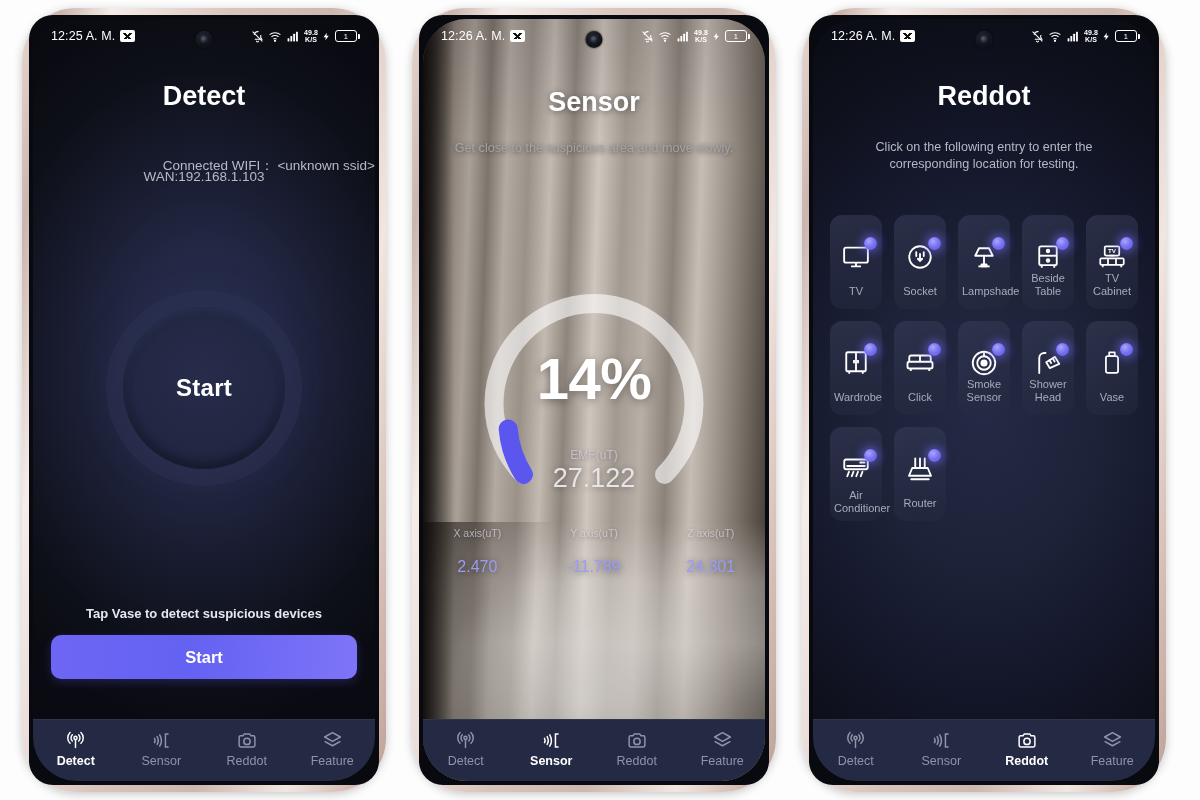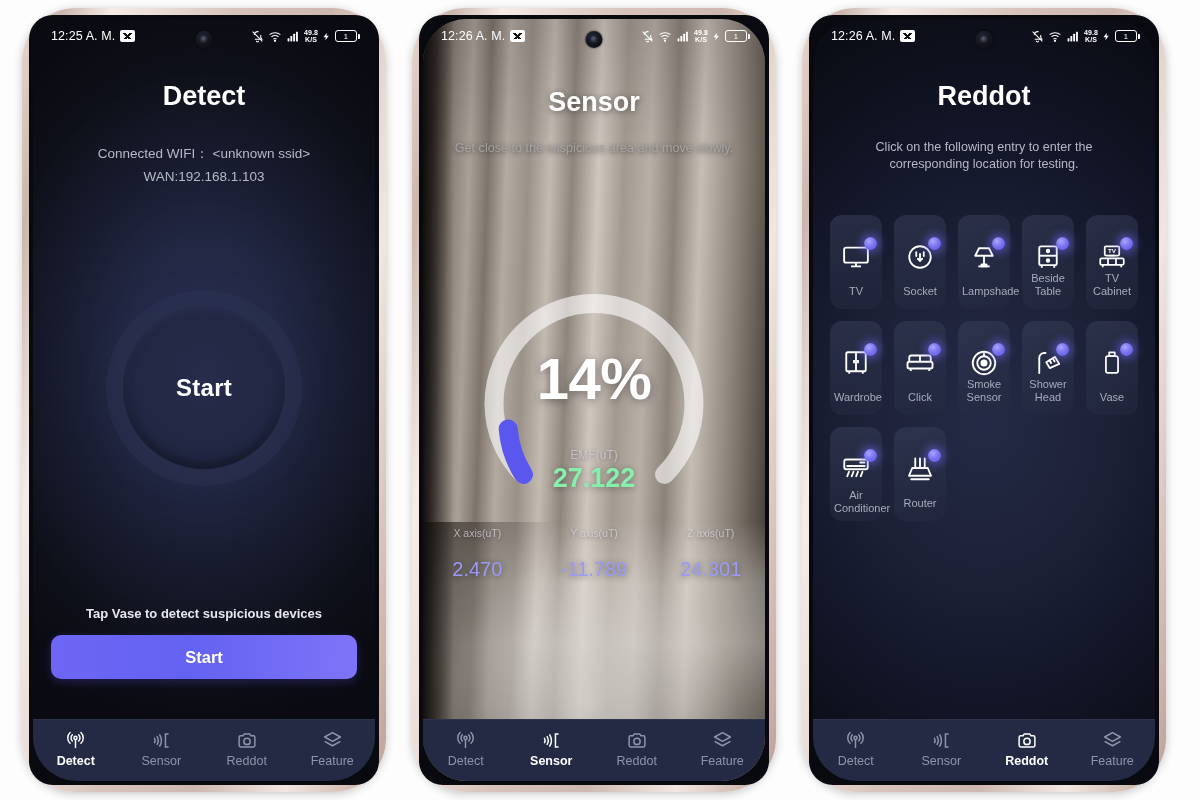--- a/index.html
+++ b/index.html
@@ -81,21 +81,21 @@
   }
   .title {
     position:absolute; left:0; right:0; text-align:center;
     color:#fff; font-size:27px; font-weight:bold;
   }
   .p1 .title { top:62px; }
   .subline {
     position:absolute; left:0; right:0; text-align:center;
     color:#b7bac6; font-size:13.5px;
   }
-  .subline.l1 { top:126px; }
+  .subline.l1 { top:138px;text-align:right; }
   .subline.l2 { top:150px; }
 
   .bigcircle {
     position:absolute; left:50%; top:288px; transform:translateX(-50%);
     width:162px; height:162px; border-radius:50%;
     background:radial-gradient(circle at 50% 42%, #262c4a 0%, #222743 55%, #1c2039 100%);
     box-shadow:
       0 0 0 17px rgba(44,50,82,.45),
       0 0 34px 10px rgba(40,46,78,.35),
       inset 0 2px 8px rgba(80,90,140,.25),
@@ -157,31 +157,31 @@
     width:242px; height:242px;
   }
   .gaugewrap svg { display:block; }
   .gauge-center {
     position:absolute; left:0; right:0; top:62px; text-align:center;
   }
   .gauge-pct { color:#fff; font-size:58px; font-weight:bold; letter-spacing:-.5px;
                text-shadow:0 2px 8px rgba(0,0,0,.35); }
   .gauge-unit { color:#c9c8d4; font-size:12px; margin-top:36px; opacity:.75;
                 text-shadow:0 1px 4px rgba(0,0,0,.4); }
-  .gauge-val { color:#86efac; font-size:27px; font-weight:700; margin-top:1px;
+  .gauge-val { color:#e5e5e5; font-size:27px; font-weight:400; margin-top:1px;
                text-shadow:0 1px 6px rgba(0,0,0,.35); }
 
   .axes {
     position:absolute; left:14px; right:14px; top:508px;
     display:flex; justify-content:space-between; text-align:center;gap:36px;
   }
   .axis { flex:1; }
   .axis .lbl { color:#d3d2dc; font-size:10.5px; opacity:.72;
                text-shadow:0 1px 4px rgba(0,0,0,.5); }
-  .axis .val { color:#9a9af7; font-size:20px; margin-top:19px; font-weight:500;
+  .axis .val { color:#9a9af7; font-size:16px; margin-top:19px; font-weight:500;
                text-shadow:0 1px 6px rgba(0,0,0,.45); }
 
   
   .scr-reddot {
     position:absolute; inset:0;
     background:
       radial-gradient(ellipse 95% 55% at 50% 52%, #242a45 0%, #1d2238 36%, #14172a 64%, #0e101c 86%, #0b0d16 100%);
   }
   .p3 .title { top:62px; }
   .reddot-sub {

